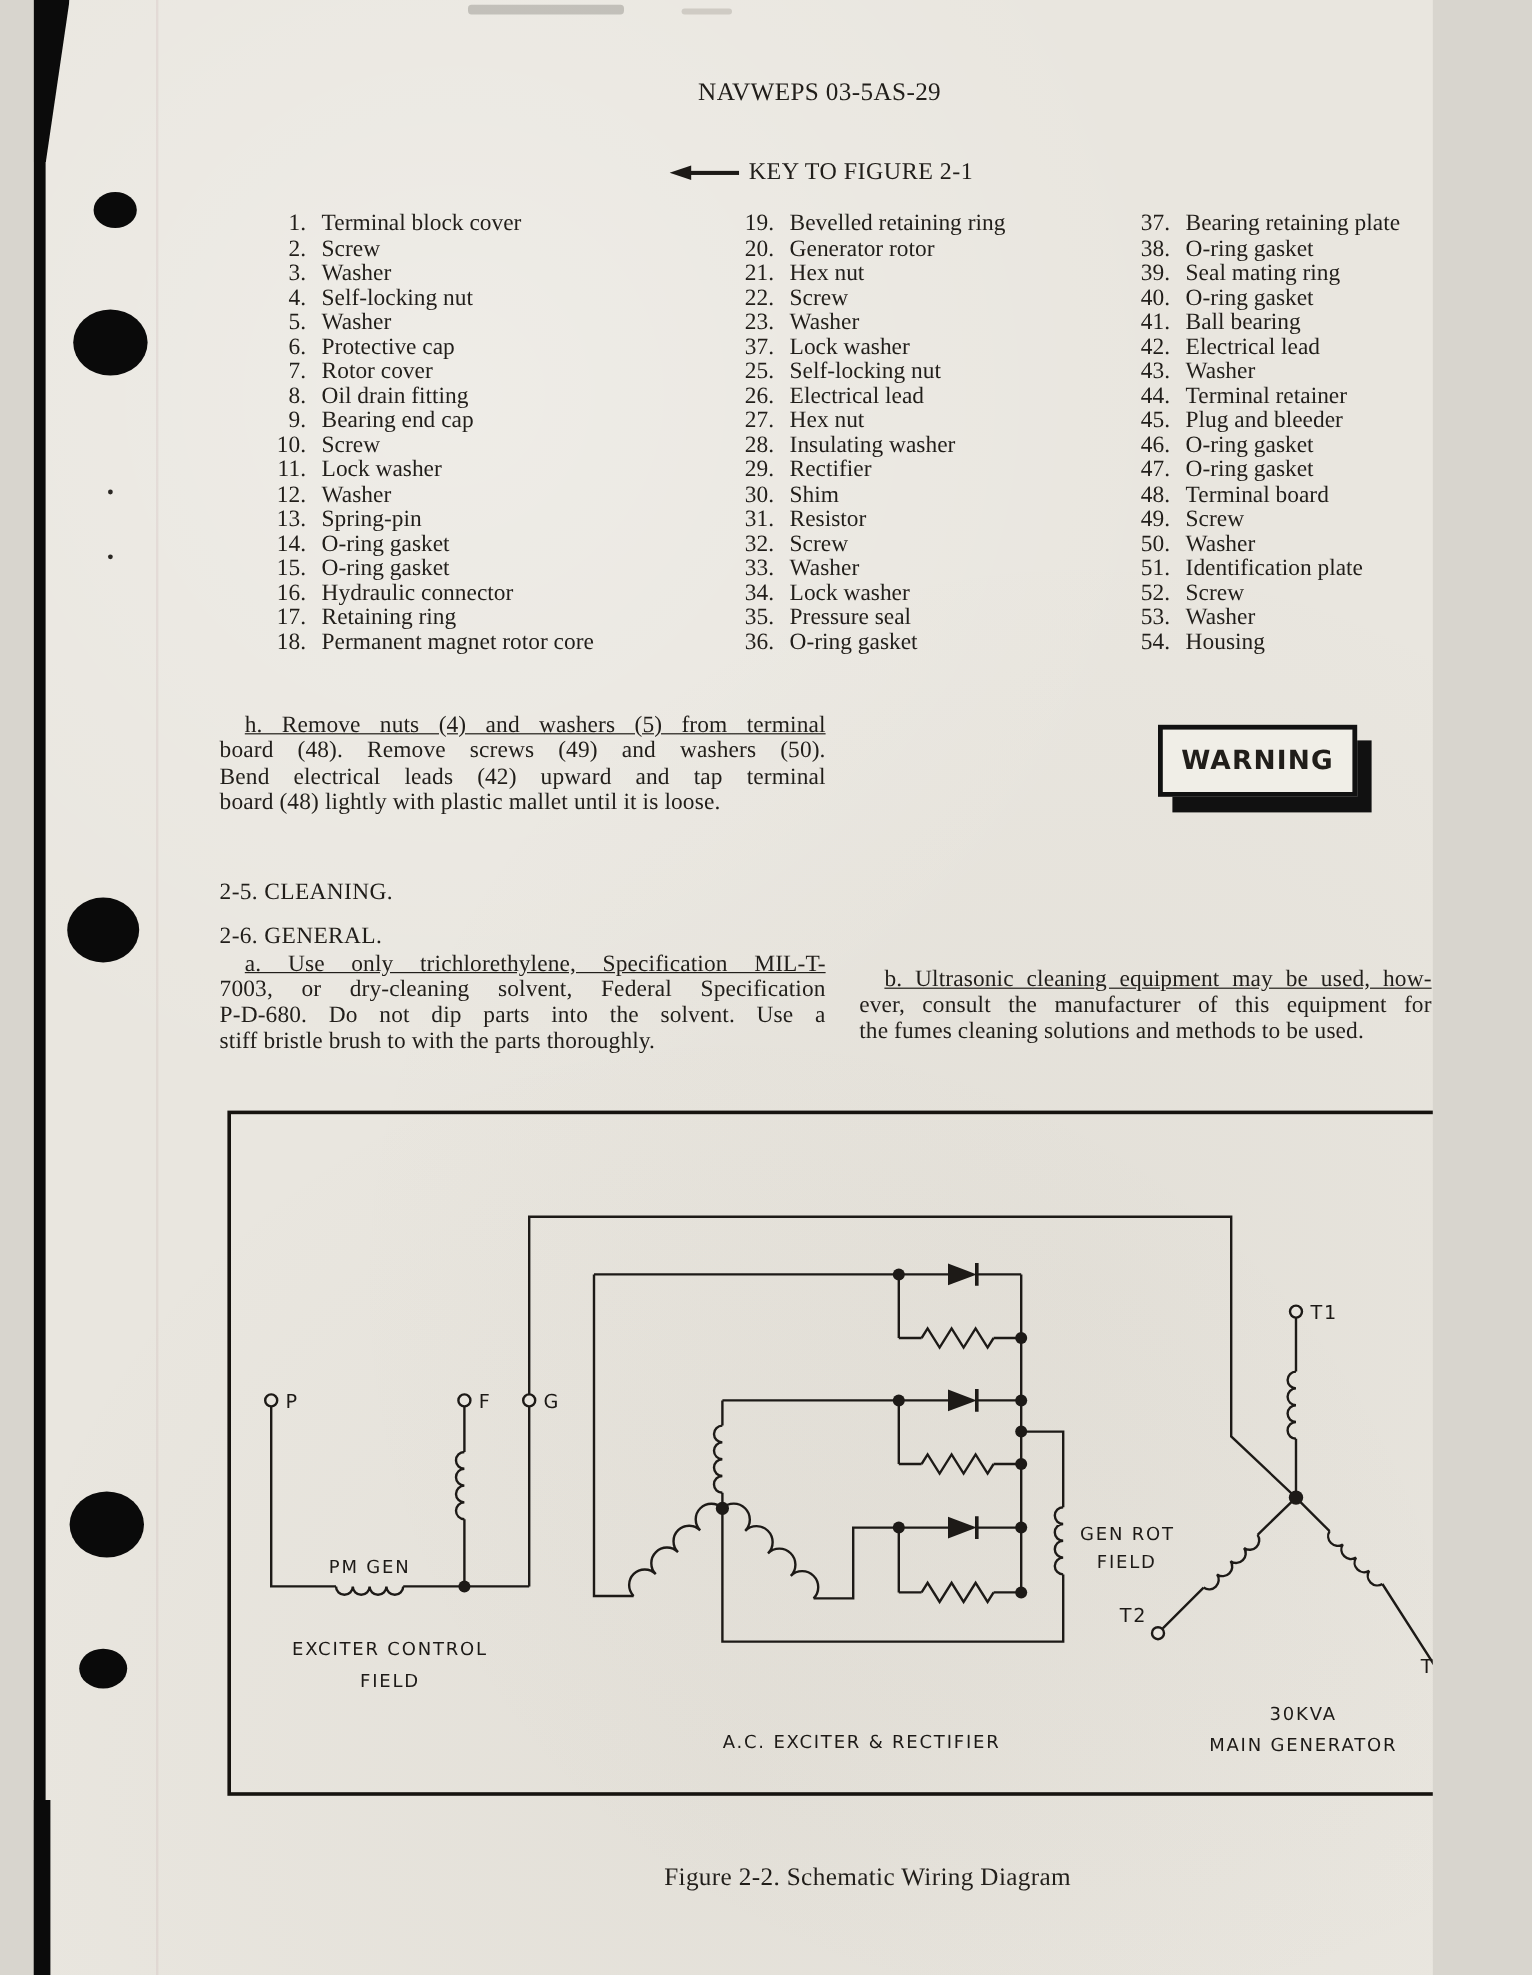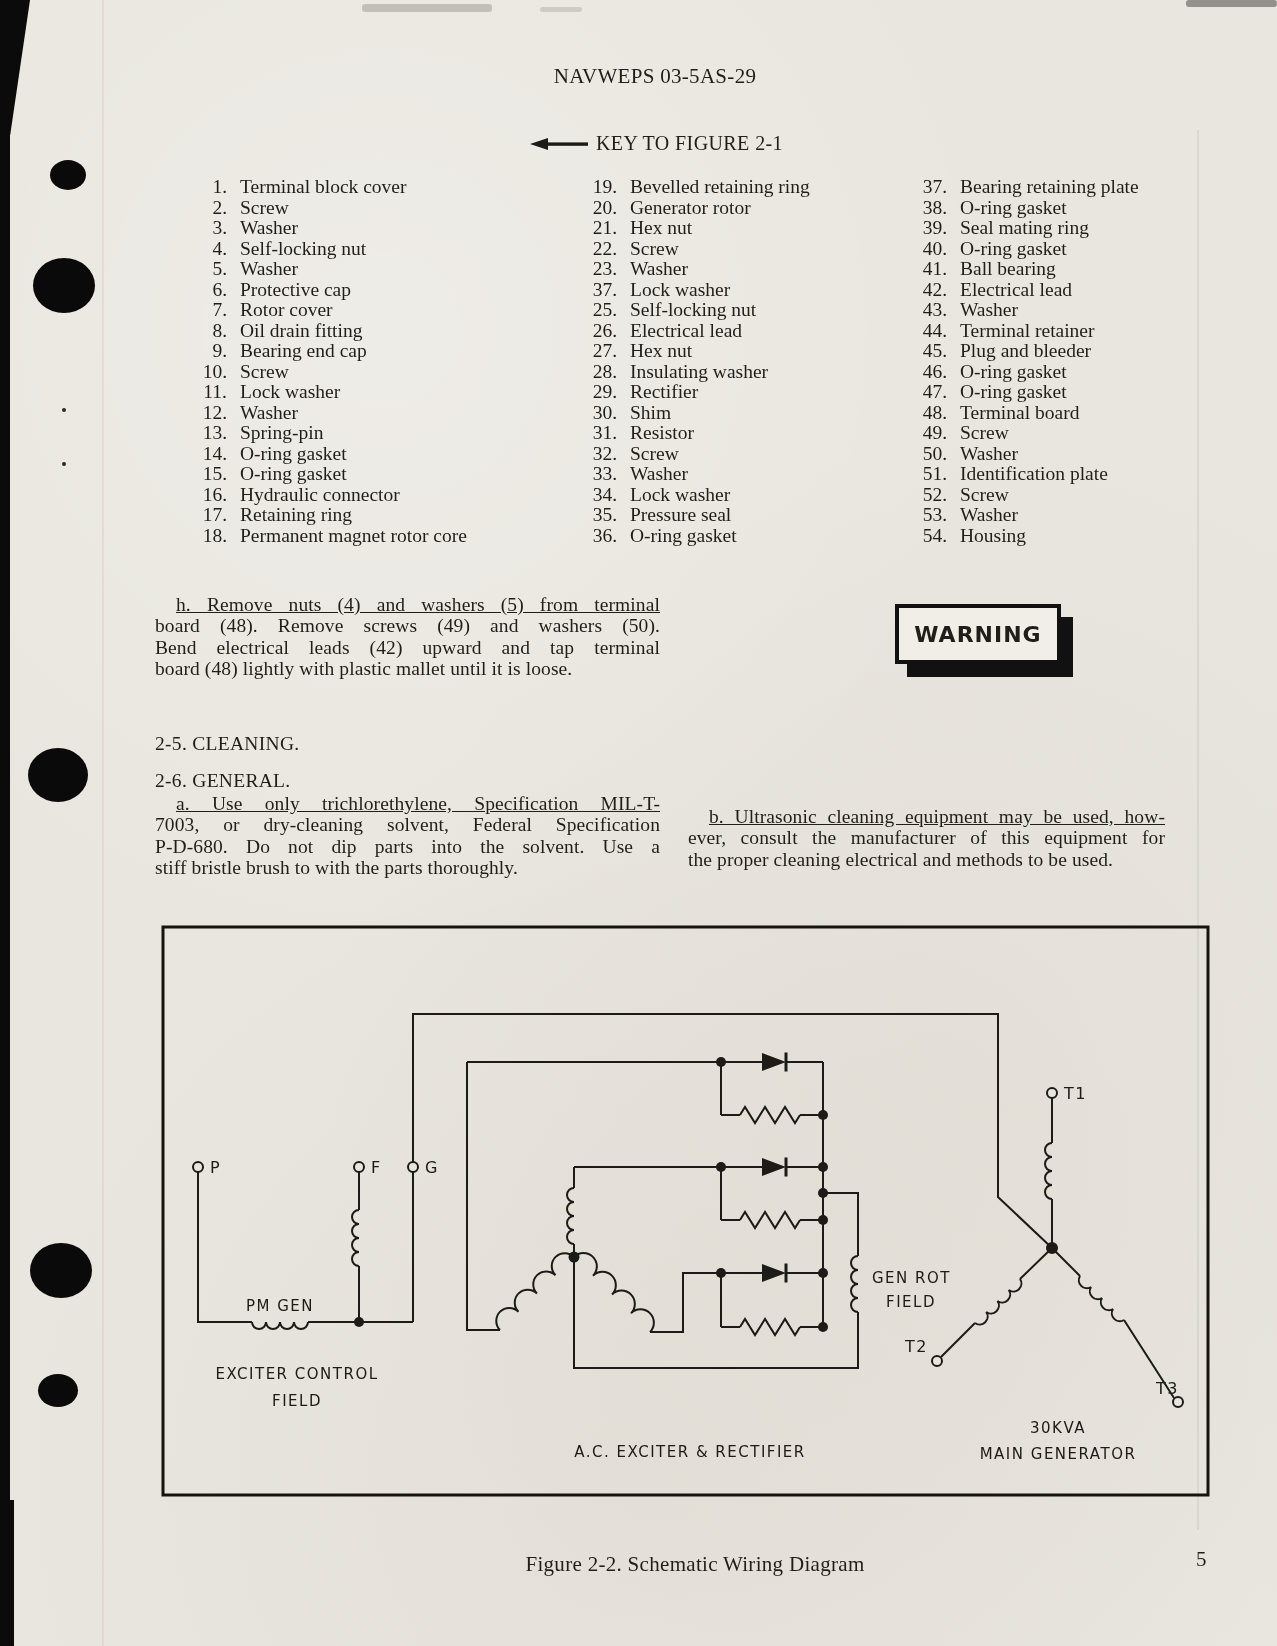--- a/index.html
+++ b/index.html
@@ -1,24 +1,25 @@
 <!DOCTYPE html>
 <html><head>
 <meta charset="utf-8">
 <style>
   html,body{margin:0;padding:0;background:#d8d5ce;}
   .page{
-    position:relative; width:1277px; height:1646px; overflow:hidden;
+    position:relative; width:1166px; height:1646px; overflow:hidden;
     background:#e9e6df;
     background-image:
       radial-gradient(circle at 30% 20%, rgba(255,255,255,.25), transparent 40%),
       radial-gradient(circle at 75% 65%, rgba(120,110,90,.05), transparent 45%),
       radial-gradient(circle at 50% 90%, rgba(120,110,90,.05), transparent 40%);
     font-family:"Liberation Serif", serif;
     color:#211e1a;
+    margin-left:28px;
   }
   .abs{position:absolute;}
   
   .edge-strip{left:0;top:0;width:10px;height:1646px;background:#0b0b0b;}
   .edge-wedge{left:0;top:0;width:30px;height:135px;background:#0b0b0b;
     clip-path:polygon(0 0,100% 0,34% 100%,0 100%);}
   .edge-foot{left:0;top:1500px;width:14px;height:146px;background:#0b0b0b;}
   .scanline-l{left:102px;top:0;width:2px;height:1646px;background:rgba(170,120,130,.12);}
   .scanline-r{left:1197px;top:130px;width:2px;height:1400px;background:rgba(40,40,40,.07);}
   .smudge{background:rgba(90,85,78,.28);border-radius:3px;}
@@ -35,21 +36,21 @@
   .parts-col .row{height:20.5px;white-space:nowrap;}
   .pnum{display:inline-block;width:52px;text-align:right;margin-right:13px;}
   
   .para{font-size:19.5px;line-height:21.3px;letter-spacing:.1px;}
   .para div{text-align:justify;text-align-last:justify;}
   .para div:last-child{text-align-last:left;}
   .para.ind div:first-child{text-indent:21px;text-decoration:underline;}
   .sect{font-size:19.5px;letter-spacing:.3px;}
   
   .warnbox{
-    left:895px;top:604px;width:158px;height:52px;
+    left:937px;top:604px;width:158px;height:52px;
     background:#f0eee7;border:4px solid #111;
     box-shadow:12px 13px 0 0 #111;
     display:flex;align-items:center;justify-content:center;
   }
   .warnbox span{font-family:"DejaVu Sans",sans-serif;font-weight:bold;font-size:22px;letter-spacing:1px;}
   
   .caption{left:395px;top:1552px;width:600px;text-align:center;font-size:21px;letter-spacing:.3px;}
   .pageno{left:1196px;top:1547px;font-size:21px;}
   svg text{font-family:"DejaVu Sans",sans-serif;fill:#1d1a17;letter-spacing:1.5px;}
   svg .lbl{font-size:15px;}
@@ -162,21 +163,21 @@
       <div>P-D-680. Do not dip parts into the solvent. Use a</div>
       <div>stiff bristle brush to with the parts thoroughly.</div>
     </div>
 
   <div class="abs warnbox">
     <span>WARNING</span>
   </div>
   <div class="abs para ind" style="left:688px;top:806px;width:477px;">
       <div>b. Ultrasonic cleaning equipment may be used, how-</div>
       <div>ever, consult the manufacturer of this equipment for</div>
-      <div>the proper cleaning electrical and methods to be used.</div>
+      <div>the fumes cleaning solutions and methods to be used.</div>
     </div>
 
   <svg class="abs" style="left:0;top:0;" width="1277" height="1646" viewBox="0 0 1277 1646">
 
     <rect x="163" y="927" width="1045" height="568" fill="none" stroke="#16130f" stroke-width="3"></rect>
 
     <g stroke="#1d1a17" stroke-width="2" fill="none">
 
       <path d="
         M198,1172 L198,1322 L252,1322

